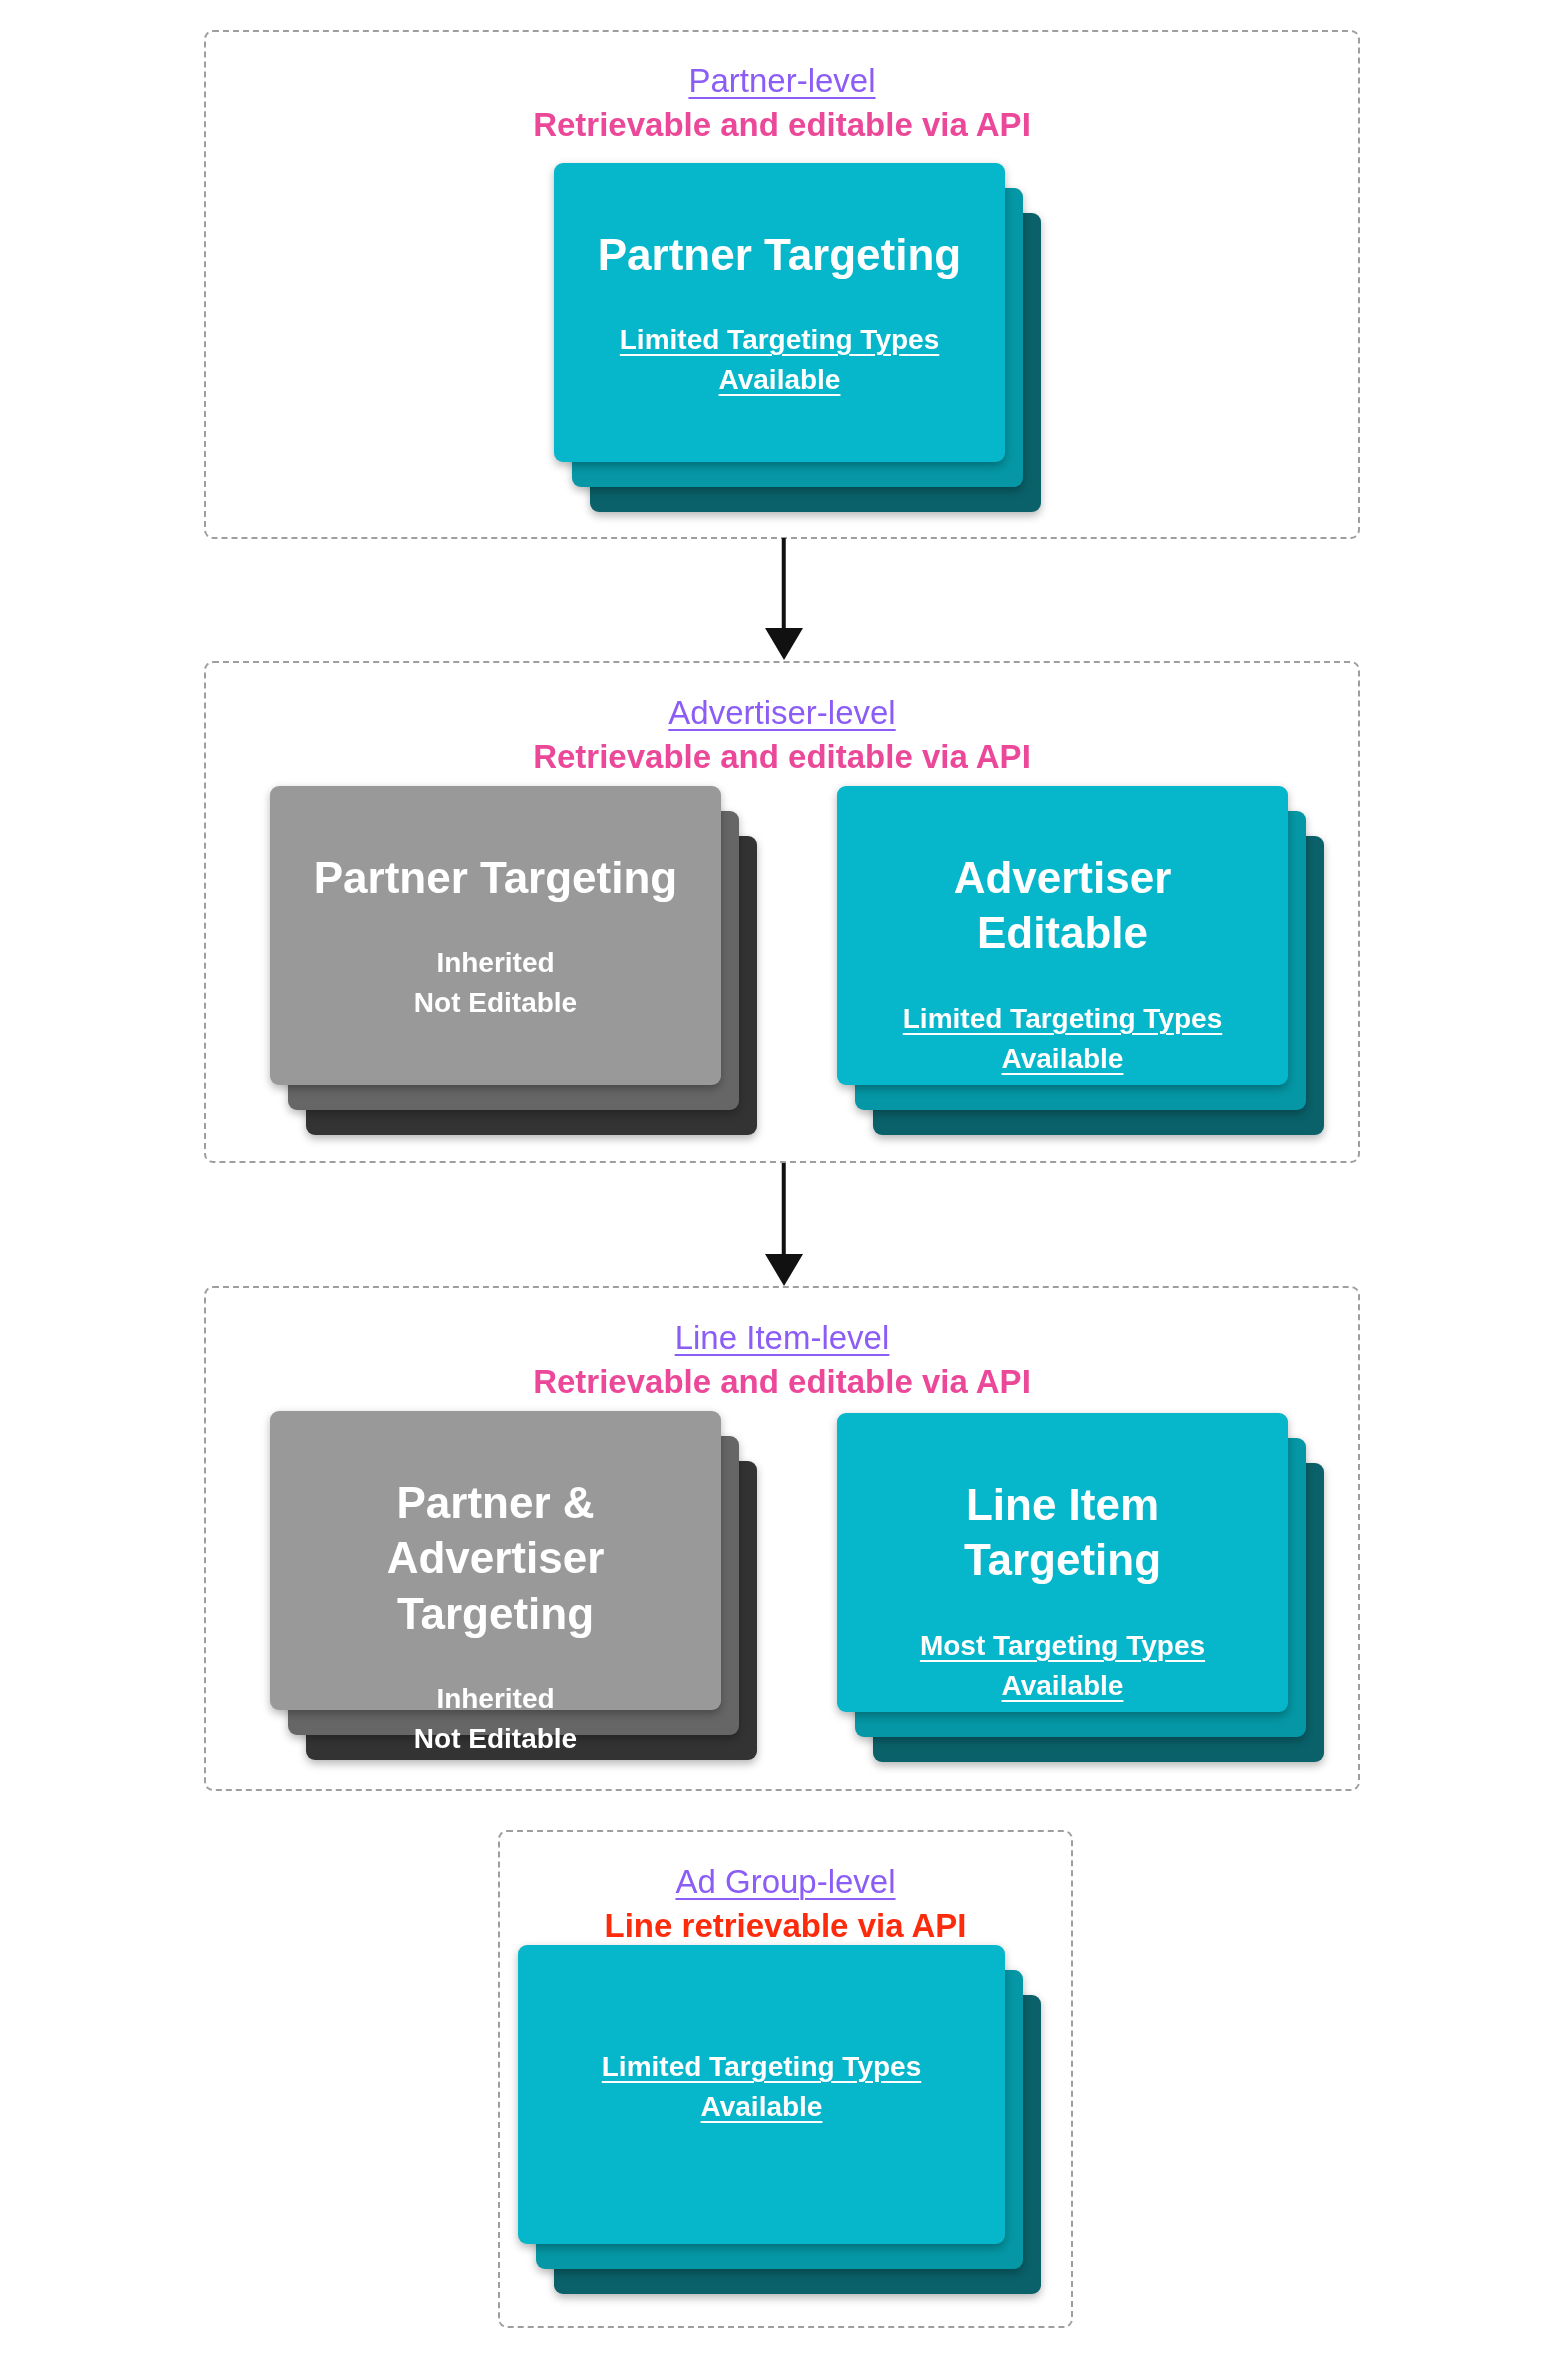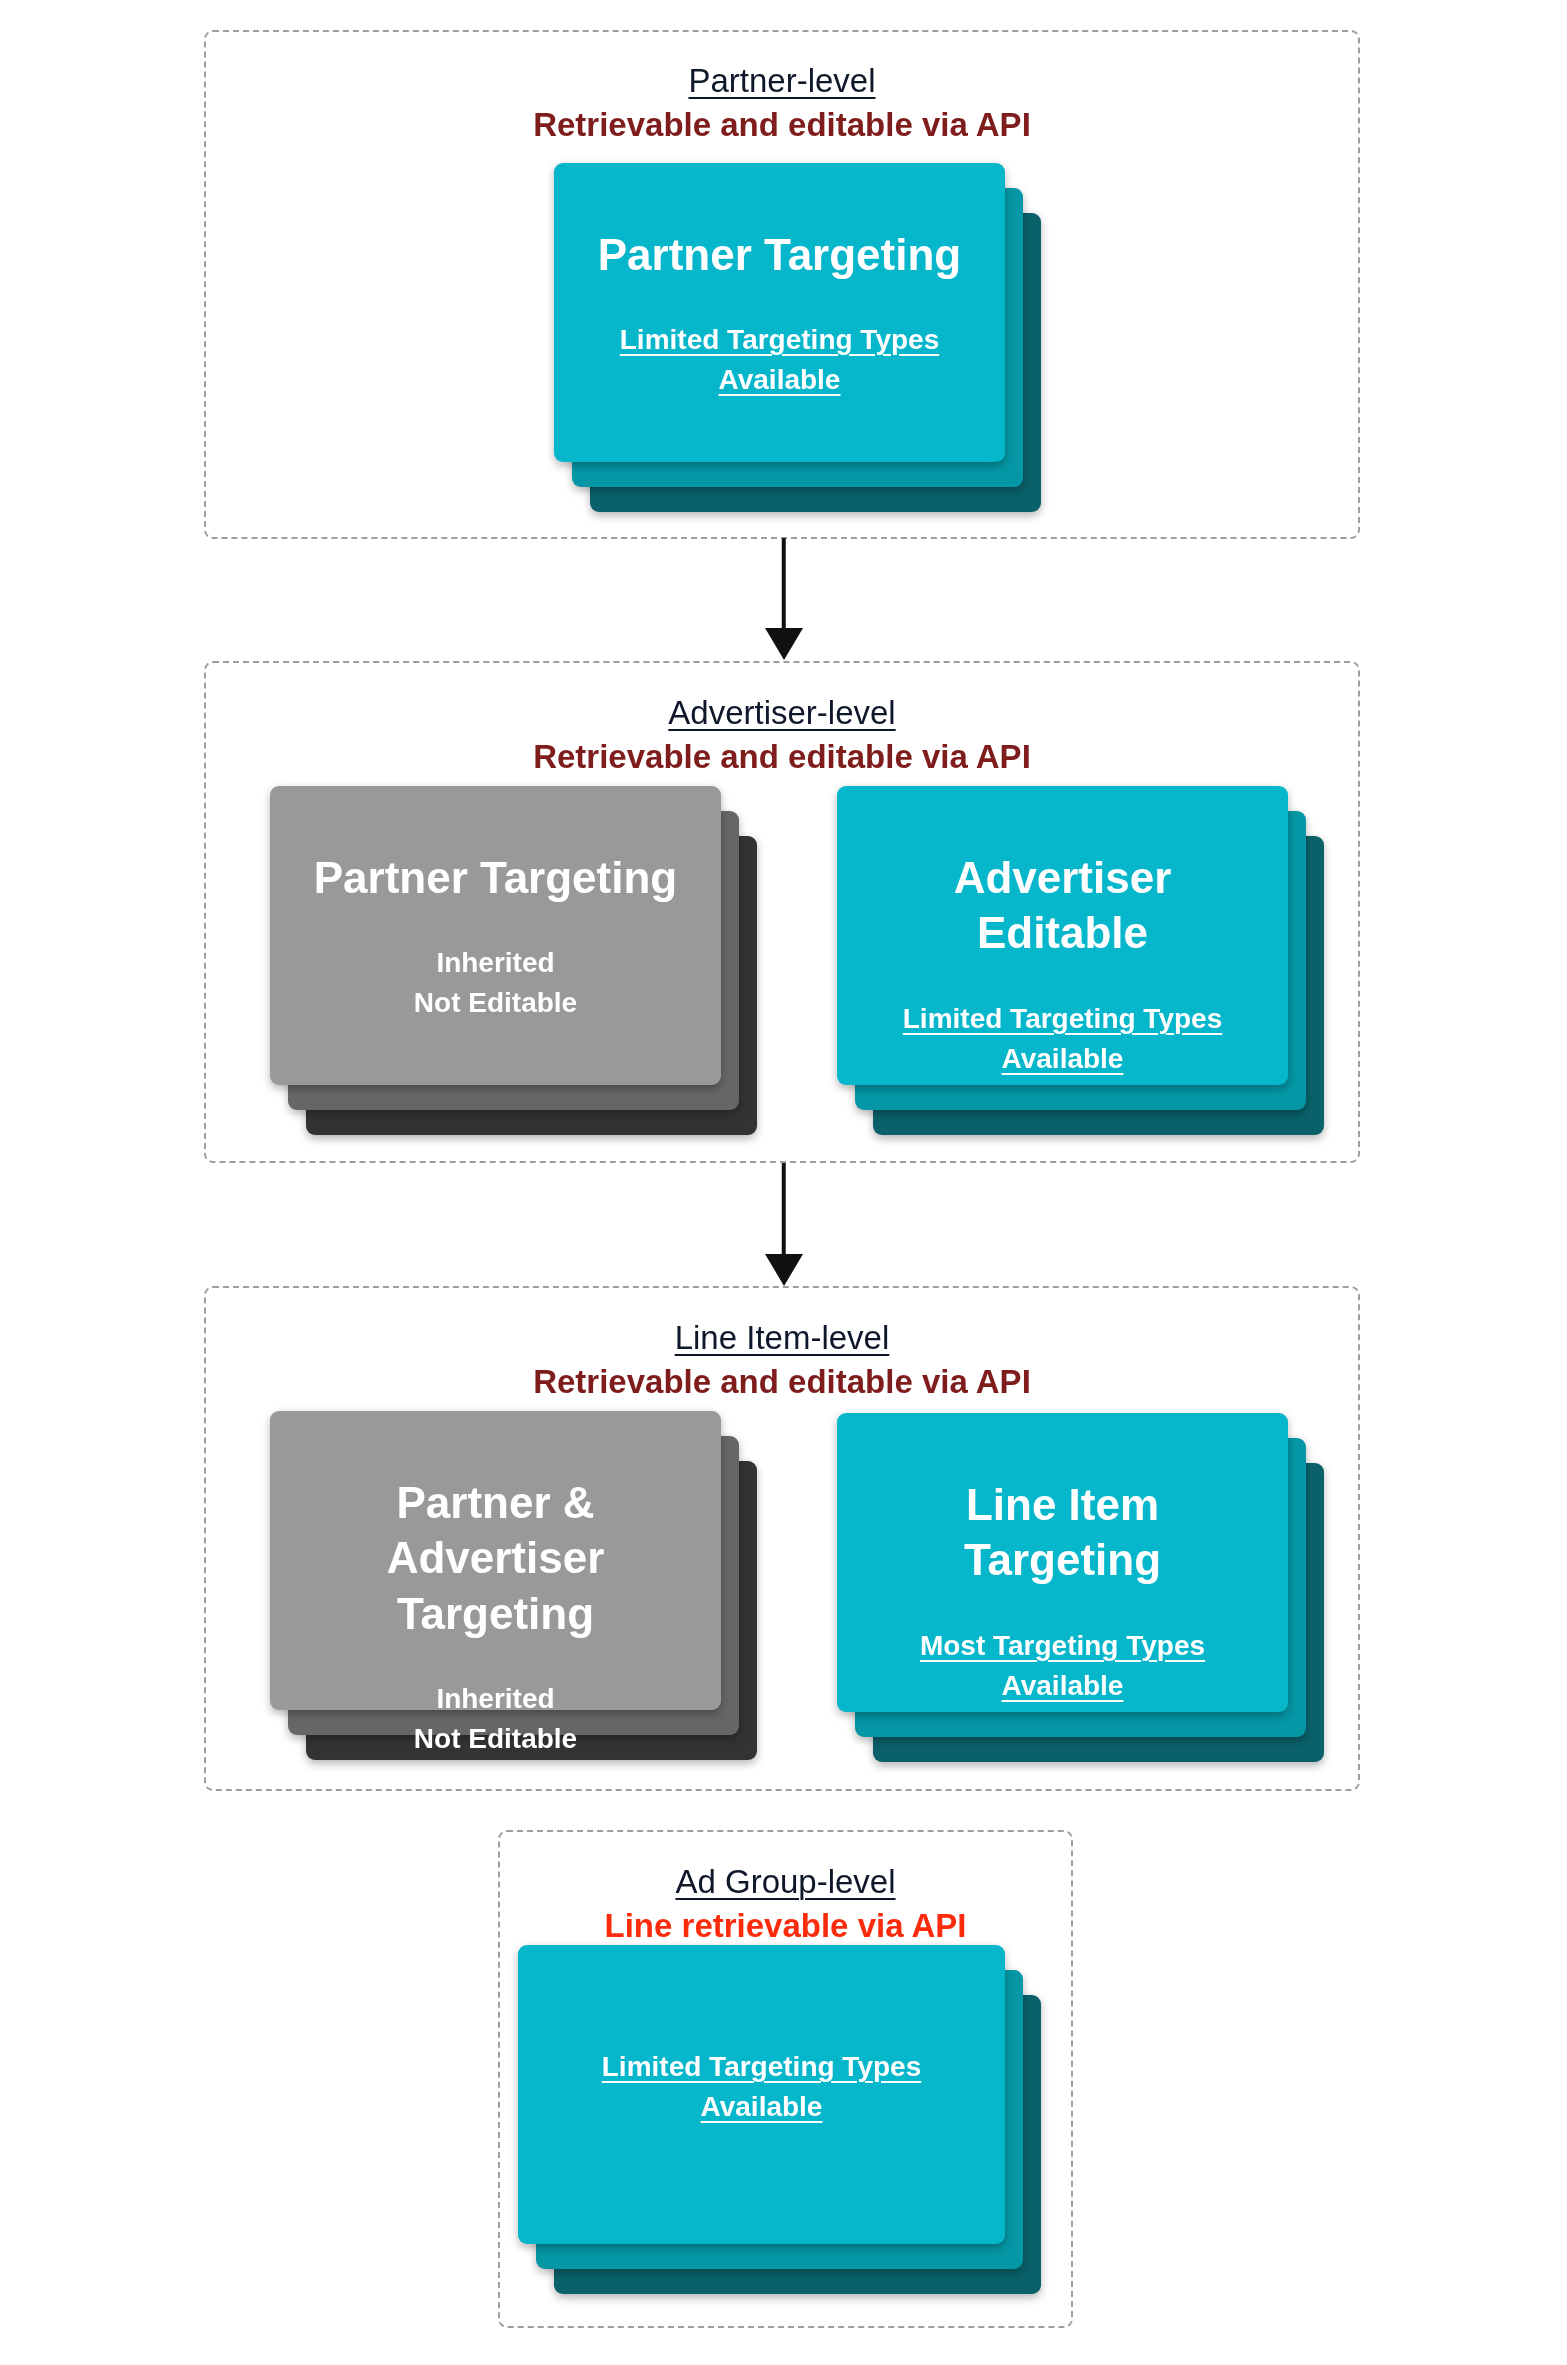--- a/index.html
+++ b/index.html
@@ -25,31 +25,31 @@
   }
   #box-partner    { left: 204px; top: 29.5px;   width: 1156px; height: 509px; }
   #box-advertiser { left: 204px; top: 661px;  width: 1156px; height: 502px; }
   #box-lineitem   { left: 204px; top: 1286px; width: 1156px; height: 505px; }
   #box-adgroup    { left: 498px; top: 1830px; width: 575px;  height: 498px; }
 
   .level-title {
     margin-top: 29.5px;
     font-size: 33px;
     font-weight: 400;
-    color: #0f172a;
+    color: #8b5cf6;
     text-decoration: underline;
     text-underline-offset: 4.5px;
     text-decoration-thickness: 1.8px;
     line-height: 1.2;
   }
   .level-subtitle {
     margin-top: 4.5px;
     font-size: 33px;
     font-weight: 700;
-    color: #7f1d1d;
+    color: #ec4899;
     line-height: 1.2;
   }
   .level-subtitle.red { color: #fb2b0b; }
 
   
   .stack { position: absolute; width: 451px; height: 299px; }
   .stack.wide { width: 487px; }
   .layer, .card {
     position: absolute;
     width: 100%; height: 100%;

